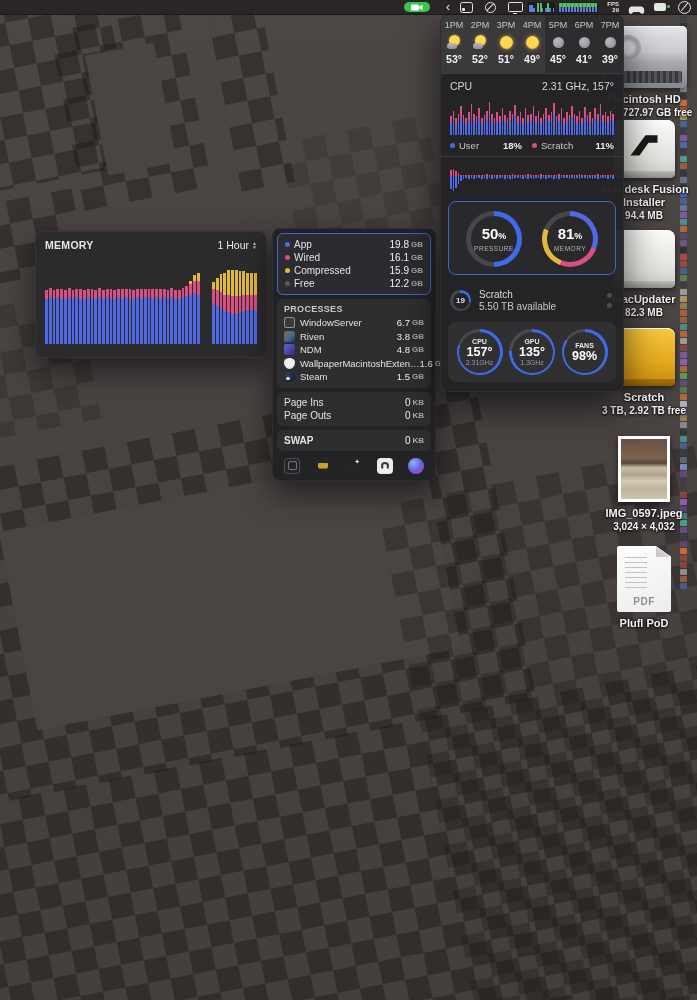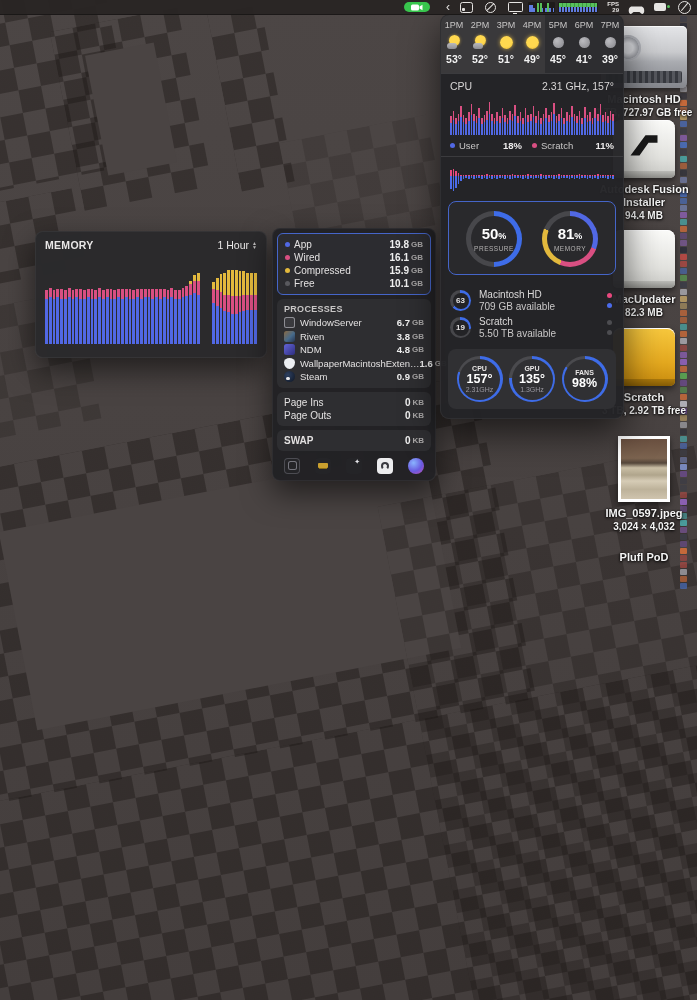--- a/index.html
+++ b/index.html
@@ -111,21 +111,21 @@
   .mgp-range .arrows{display:flex;flex-direction:column;font-size:5px;line-height:4px;color:#bdbbbb;}
   .mem-chart{height:88px;}
 
   
   .mem-detail-panel{position:absolute;left:272px;top:228px;width:164px;z-index:6;
     background:rgba(33,33,36,.96);border-radius:8px;border:1px solid rgba(255,255,255,.05);
     box-shadow:0 12px 30px rgba(0,0,0,.55);padding:4px;box-sizing:border-box;}
   .box{background:#2e2e31;border-radius:6px;padding:4px 7px;margin-bottom:4px;}
   .box.sel{border:1px solid #4565c9;background:#2c2c30;}
   .mrow{display:flex;align-items:center;height:13px;font-size:10px;color:#e3e1e1;}
-  .mrow .mv{margin-left:auto;font-weight:bold;color:#f0f0f0;}
+  .mrow .mv{margin-left:auto;font-weight:normal;color:#f0f0f0;}
   .mrow .mu{font-size:8px;color:#a9a7a7;font-weight:bold;margin-left:2px;}
   .ptitle{font-size:9px;font-weight:bold;color:#c8c6c6;letter-spacing:.3px;margin:1px 0 2px;}
   .prow{height:13.5px;font-size:9.5px;}
   .pi{width:11px;height:11px;border-radius:2.5px;margin-right:5px;flex:none;position:relative;}
   .pi-windowserver{background:#3a3a3e;box-shadow:inset 0 0 0 1px #8e8e94;}
   .pi-riven{background:linear-gradient(135deg,#8a6a42 0%,#476a8a 55%,#263450 100%);}
   .pi-ndm{background:linear-gradient(135deg,#6464d8,#2e2e7e);}
   .pi-wallpaper{background:#eceef2;border-radius:50% 50% 50% 50%/38% 38% 62% 62%;}
   .pi-steam{background:radial-gradient(circle at 35% 35%,#2e4060,#0e1624);border-radius:50%;}
   .pi-steam::after{content:'';position:absolute;left:2px;bottom:2px;width:3.5px;height:3.5px;border-radius:50%;background:#e8e8ec;}
@@ -313,20 +313,25 @@
   </div>
       <div class="di" style="top:436px">
     <div class="icon-photo">
           <div class="ph"></div>
         </div>
     <div class="dlabel">IMG_0597.jpeg</div>
 
     <div class="dsub">3,024 × 4,032</div>
   </div>
       <div class="di" style="top:546px">
+    <div class="icon-pdf">
+      <div class="fold"></div>
+          <div class="lines"></div>
+          <div class="pdf-t">PDF</div>
+        </div>
     <div class="dlabel">Plufl PoD</div>
 
   </div>
     </div>
 
   <div class="menubar">
     <div class="mb-item camera-pill">
       <svg width="12" height="7" viewBox="0 0 12 7">
           <rect x="0" y="0.5" width="8" height="6" rx="1.5" fill="#fff"></rect>
           <path d="M8.5 2.4 L11.5 0.8 V6.2 L8.5 4.6 Z" fill="#fff"></path>
@@ -964,33 +969,20 @@
       </div>
       <div class="ring g56" style="background: conic-gradient(rgb(81, 104, 228) 0%, rgb(81, 104, 228) 30.9375%, rgb(217, 79, 130) 30.9375%, rgb(217, 79, 130) 56.0938%, rgb(227, 185, 61) 56.0938%, rgb(227, 185, 61) 80.9375%, rgb(71, 71, 75) 80.9375%, rgb(71, 71, 75) 100%);">
         <div class="ring-center">
           <div class="gv"><span>81</span><span class="gu">%</span></div>
           <div class="gl">MEMORY</div>
         </div>
       </div>
     </div>
 
     <div class="disks">
-        <div class="disk-row">
-    <div class="ring g21" style="background: conic-gradient(rgb(62, 108, 232) 0%, rgb(62, 108, 232) 63%, rgb(71, 71, 75) 63%, rgb(71, 71, 75) 100%);">
-            <div class="ring-center">63</div>
-          </div>
-    <div class="disk-info">
-      <div class="disk-name">Macintosh HD</div>
-      <div class="disk-avail">709 GB available</div>
-    </div>
-    <div class="disk-dots">
-      <i style="background:#e8487e"></i>
-            <i style="background:#4b6bea"></i>
-    </div>
-        </div>
         <div class="disk-row">
     <div class="ring g21" style="background: conic-gradient(rgb(62, 108, 232) 0%, rgb(62, 108, 232) 27%, rgb(71, 71, 75) 27%, rgb(71, 71, 75) 100%);">
             <div class="ring-center">19</div>
           </div>
     <div class="disk-info">
       <div class="disk-name">Scratch</div>
       <div class="disk-avail">5.50 TB available</div>
     </div>
     <div class="disk-dots">
       <i style="background:#4c4c50"></i>
@@ -1285,21 +1277,21 @@
         </div>
         <div class="mrow">
     <span class="dot" style="background:#e3b93d"></span>
     <span>Compressed</span>
     <span class="mv">15.9</span>
     <span class="mu">GB</span>
         </div>
         <div class="mrow">
     <span class="dot" style="background:#59595e"></span>
     <span>Free</span>
-    <span class="mv">10.1</span>
+    <span class="mv">12.2</span>
     <span class="mu">GB</span>
         </div>
       </div>
     <div class="box">
       <div class="ptitle">PROCESSES</div>
       <div>
           <div class="mrow prow">
     <span class="pi pi-windowserver"></span>
     <span>WindowServer</span>
     <span class="mv">6.7</span>
@@ -1319,21 +1311,21 @@
           </div>
           <div class="mrow prow">
     <span class="pi pi-wallpaper"></span>
     <span>WallpaperMacintoshExten…</span>
     <span class="mv">1.6</span>
     <span class="mu">GB</span>
           </div>
           <div class="mrow prow">
     <span class="pi pi-steam"></span>
     <span>Steam</span>
-    <span class="mv">0.9</span>
+    <span class="mv">1.5</span>
     <span class="mu">GB</span>
           </div>
         </div>
     </div>
     <div class="box">
         <div class="mrow">
     <span>Page Ins</span>
     <span class="mv">0</span>
     <span class="mu">KB</span>
         </div>

